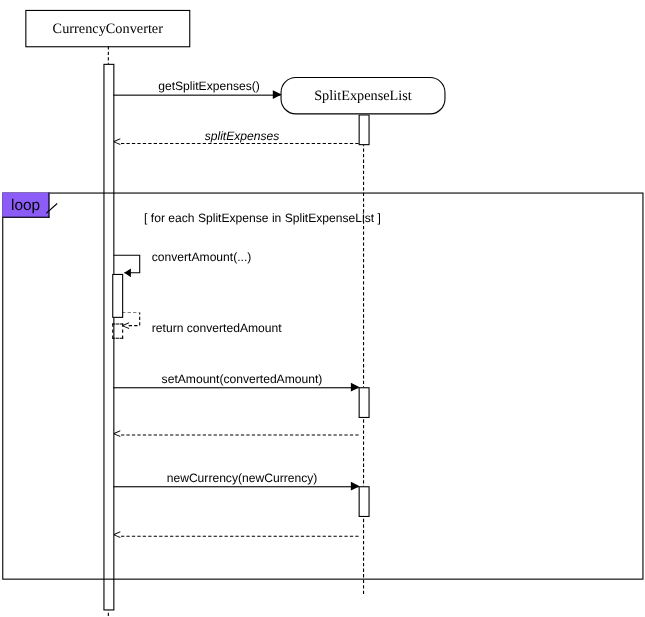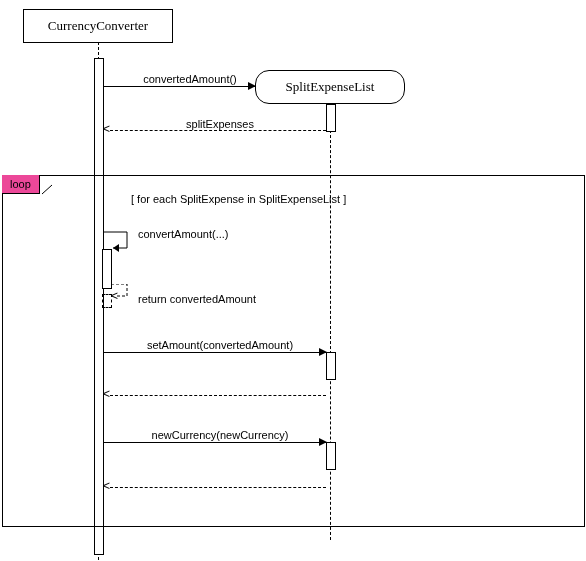--- a/index.html
+++ b/index.html
@@ -61,22 +61,22 @@
   }
   .loop-frame {
     position: absolute;
     border: 1px solid #000;
   }
   .loop-tab {
     position: absolute;
     border: 1px solid #000;
     border-top: none;
     border-left: none;
-    background: #ec4899;
-    font-size: 11px;
+    background: #8b5cf6;
+    font-size: 14px;
     padding: 3px 8px;
   }
   .loop-tab::after {
     content: "";
     position: absolute;
     top: 0;
     right: -8px;
     width: 0;
     height: 0;
   }
@@ -105,25 +105,25 @@
 </div>
 
 <div class="activation" style="left:94px; top:58px; height:495px;"></div>
 
 <div class="lifeline" style="left:330px; top:130px; height:410px;"></div>
 
 <div class="activation" style="left:326px; top:104px; height:26px;"></div>
 
 <div class="arrow-line" style="left:103px; top:86px; width:152px;"></div>
 <div class="arrow-head-right" style="left:248px; top:82px;"></div>
-<div class="msg-label" style="left:130px; top:73px; width:120px;">convertedAmount()</div>
+<div class="msg-label" style="left:130px; top:73px; width:120px;">getSplitExpenses()</div>
 
 <div class="arrow-line-dashed" style="left:110px; top:130px; width:216px;"></div>
 <div class="arrow-head-left-open" style="left:103px; top:125px;">&lt;</div>
-<div class="msg-label" style="left:170px; top:118px; width:100px;">splitExpenses</div>
+<div class="msg-label" style="left:170px; top:118px; width:100px;font-style:italic;">splitExpenses</div>
 
 <div class="loop-frame" style="left:2px; top:175px; width:581px; height:350px;"></div>
 <div class="loop-tab" style="left:2px; top:175px;">
   <span>loop</span>
 </div>
 <svg style="position:absolute; left:42px; top:175px; width:12px; height:20px;">
   <line x1="0" y1="19" x2="10" y2="10" stroke="#000" stroke-width="1"></line>
 </svg>
 <div class="loop-guard" style="left:102px; top:193px;padding-left:29px;">[ for each SplitExpense in SplitExpenseList ]</div>
 

